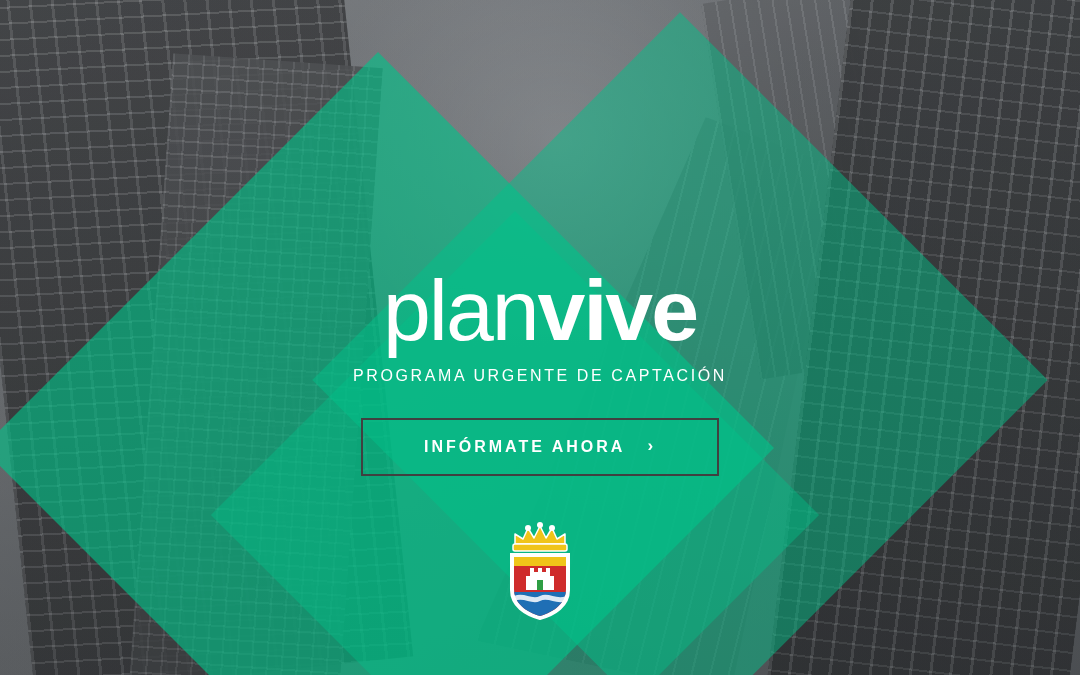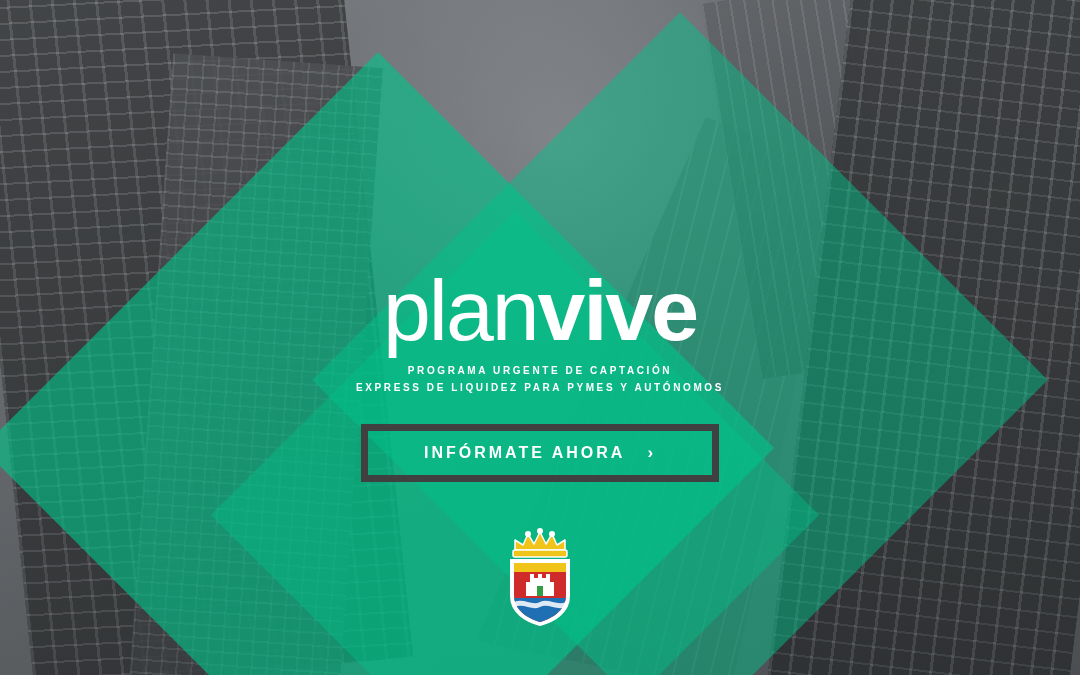--- a/index.html
+++ b/index.html
@@ -138,37 +138,37 @@
     font-weight: 700;
     user-select: none;
   }
   .wordmark .plan { font-weight: 400; color: #ffffff; }
   .wordmark .vive { font-weight: 700; color: #ffffff; }
 
   .tagline {
     margin-top: 14px;
     text-align: center;
     color: #ffffff;
-    font-size: 10px;
-    font-weight: 700;
+    font-size: 16px;
+    font-weight: 400;
     letter-spacing: 2.6px;
     line-height: 1.65;
     text-transform: uppercase;
   }
 
   .cta {
     margin-top: 28px;
     display: inline-flex;
     align-items: center;
     justify-content: center;
     gap: 22px;
     min-width: 358px;
     height: 58px;
     padding: 0 30px;
-    border: 7px solid #404040;
+    border: 2px solid #404040;
     background: transparent;
     color: #ffffff;
     font-size: 16px;
     font-weight: 700;
     letter-spacing: 3px;
     text-transform: uppercase;
     cursor: pointer;
     box-sizing: border-box;
     font-family: "Liberation Sans", sans-serif;
   }
@@ -206,21 +206,20 @@
   <div class="diamond diamond-c"></div>
 
   <div class="content">
 
     <div class="wordmark">
       <span class="plan">plan</span><span class="vive">vive</span>
     </div>
 
     <div class="tagline">
       <div>PROGRAMA URGENTE DE CAPTACIÓN</div>
-      <div>EXPRESS DE LIQUIDEZ PARA PYMES Y AUTÓNOMOS</div>
     </div>
 
     <button class="cta">
       <span>INFÓRMATE AHORA</span>
       <span class="chev">›</span>
     </button>
 
     <svg class="crest" viewBox="0 0 86 104">
 
       <g>

